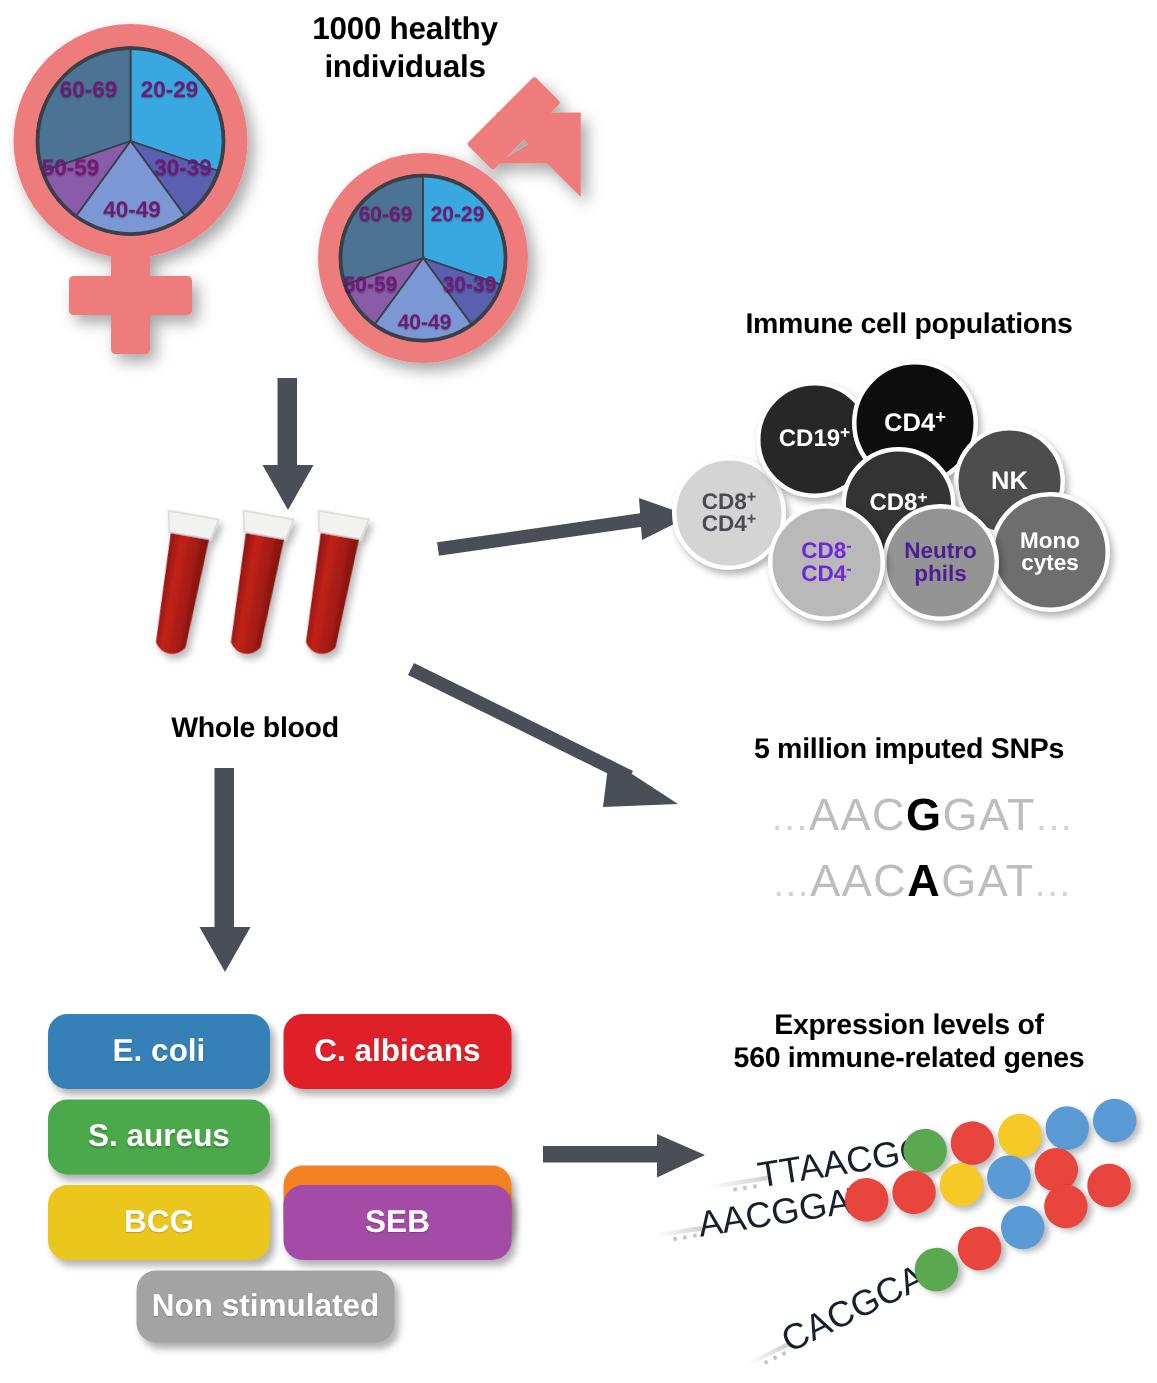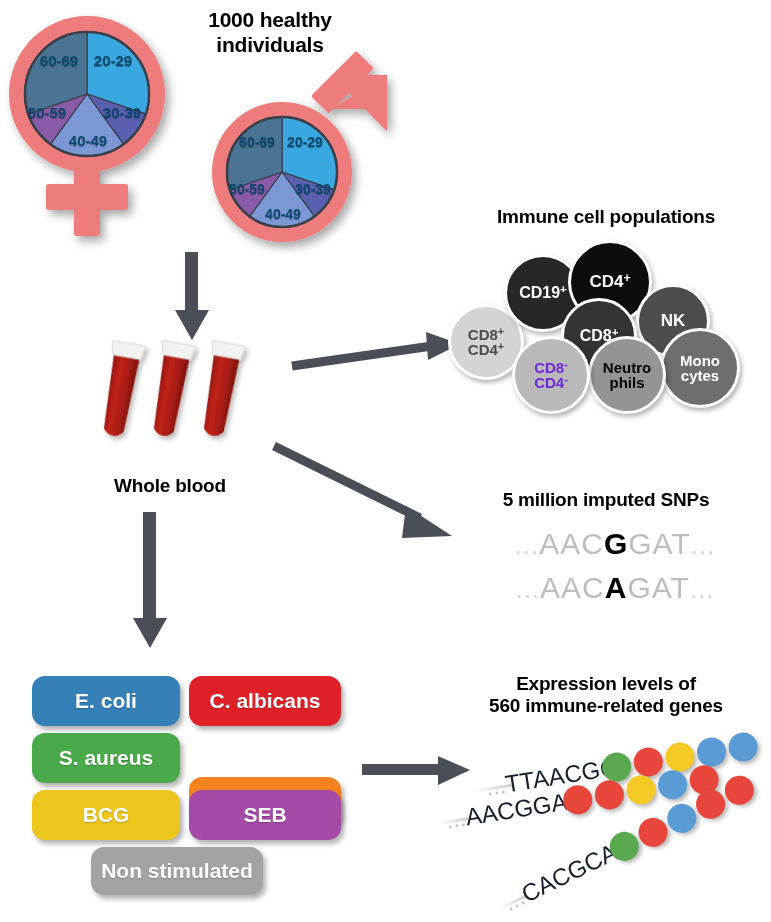--- a/index.html
+++ b/index.html
@@ -48,21 +48,21 @@
     left: 60px; top: 475px; width: 220px;
     font-size: 19px;
   }
 
   
   .gender-wrap { position: absolute; }
   .gender-wrap svg { display: block; overflow: visible; }
   .pie-labels { position: absolute; left: 0; top: 0; width: 100%; height: 100%; }
   .pie-label {
     position: absolute;
-    color: #0c4a6e;
+    color: #701a75;
     font-weight: bold;
     white-space: nowrap;
     transform: translate(-50%, -50%);
     text-shadow: 0 1px 1px rgba(0,0,0,.35);
   }
 
   
   .arrow-svg { position: absolute; overflow: visible; }
 
   
@@ -304,21 +304,21 @@
     </div>
 
     <div class="cell" id="cell-cd8" style="left:115px; top:62px; width:76px; height:76px; background:#333333; color:#ffffff; font-size:16px;">
       <span>CD8<sup>+</sup></span>
     </div>
 
     <div class="cell" id="cell-monocytes" style="left:214px; top:92px; width:80px; height:80px; background:#6e6e6e; color:#ffffff; font-size:15px;">
       <span>Mono<br>cytes</span>
     </div>
 
-    <div class="cell" id="cell-neutrophils" style="left:142px; top:100px; width:78px; height:78px; background:#949494; color:#000000; font-size:15px;">
+    <div class="cell" id="cell-neutrophils" style="left:142px; top:100px; width:78px; height:78px; background:#949494; color:#4c1d95; font-size:15px;">
       <span>Neutro<br>phils</span>
     </div>
 
     <div class="cell" id="cell-cd8n-cd4n" style="left:66px; top:100px; width:78px; height:78px; background:#b9b9b9; color:#6d28d9; font-size:15px;">
       <span>CD8<sup>-</sup><br>CD4<sup>-</sup></span>
     </div>
   </div>
 
   <div class="abs heading" id="title-snps">5 million imputed SNPs</div>
 

